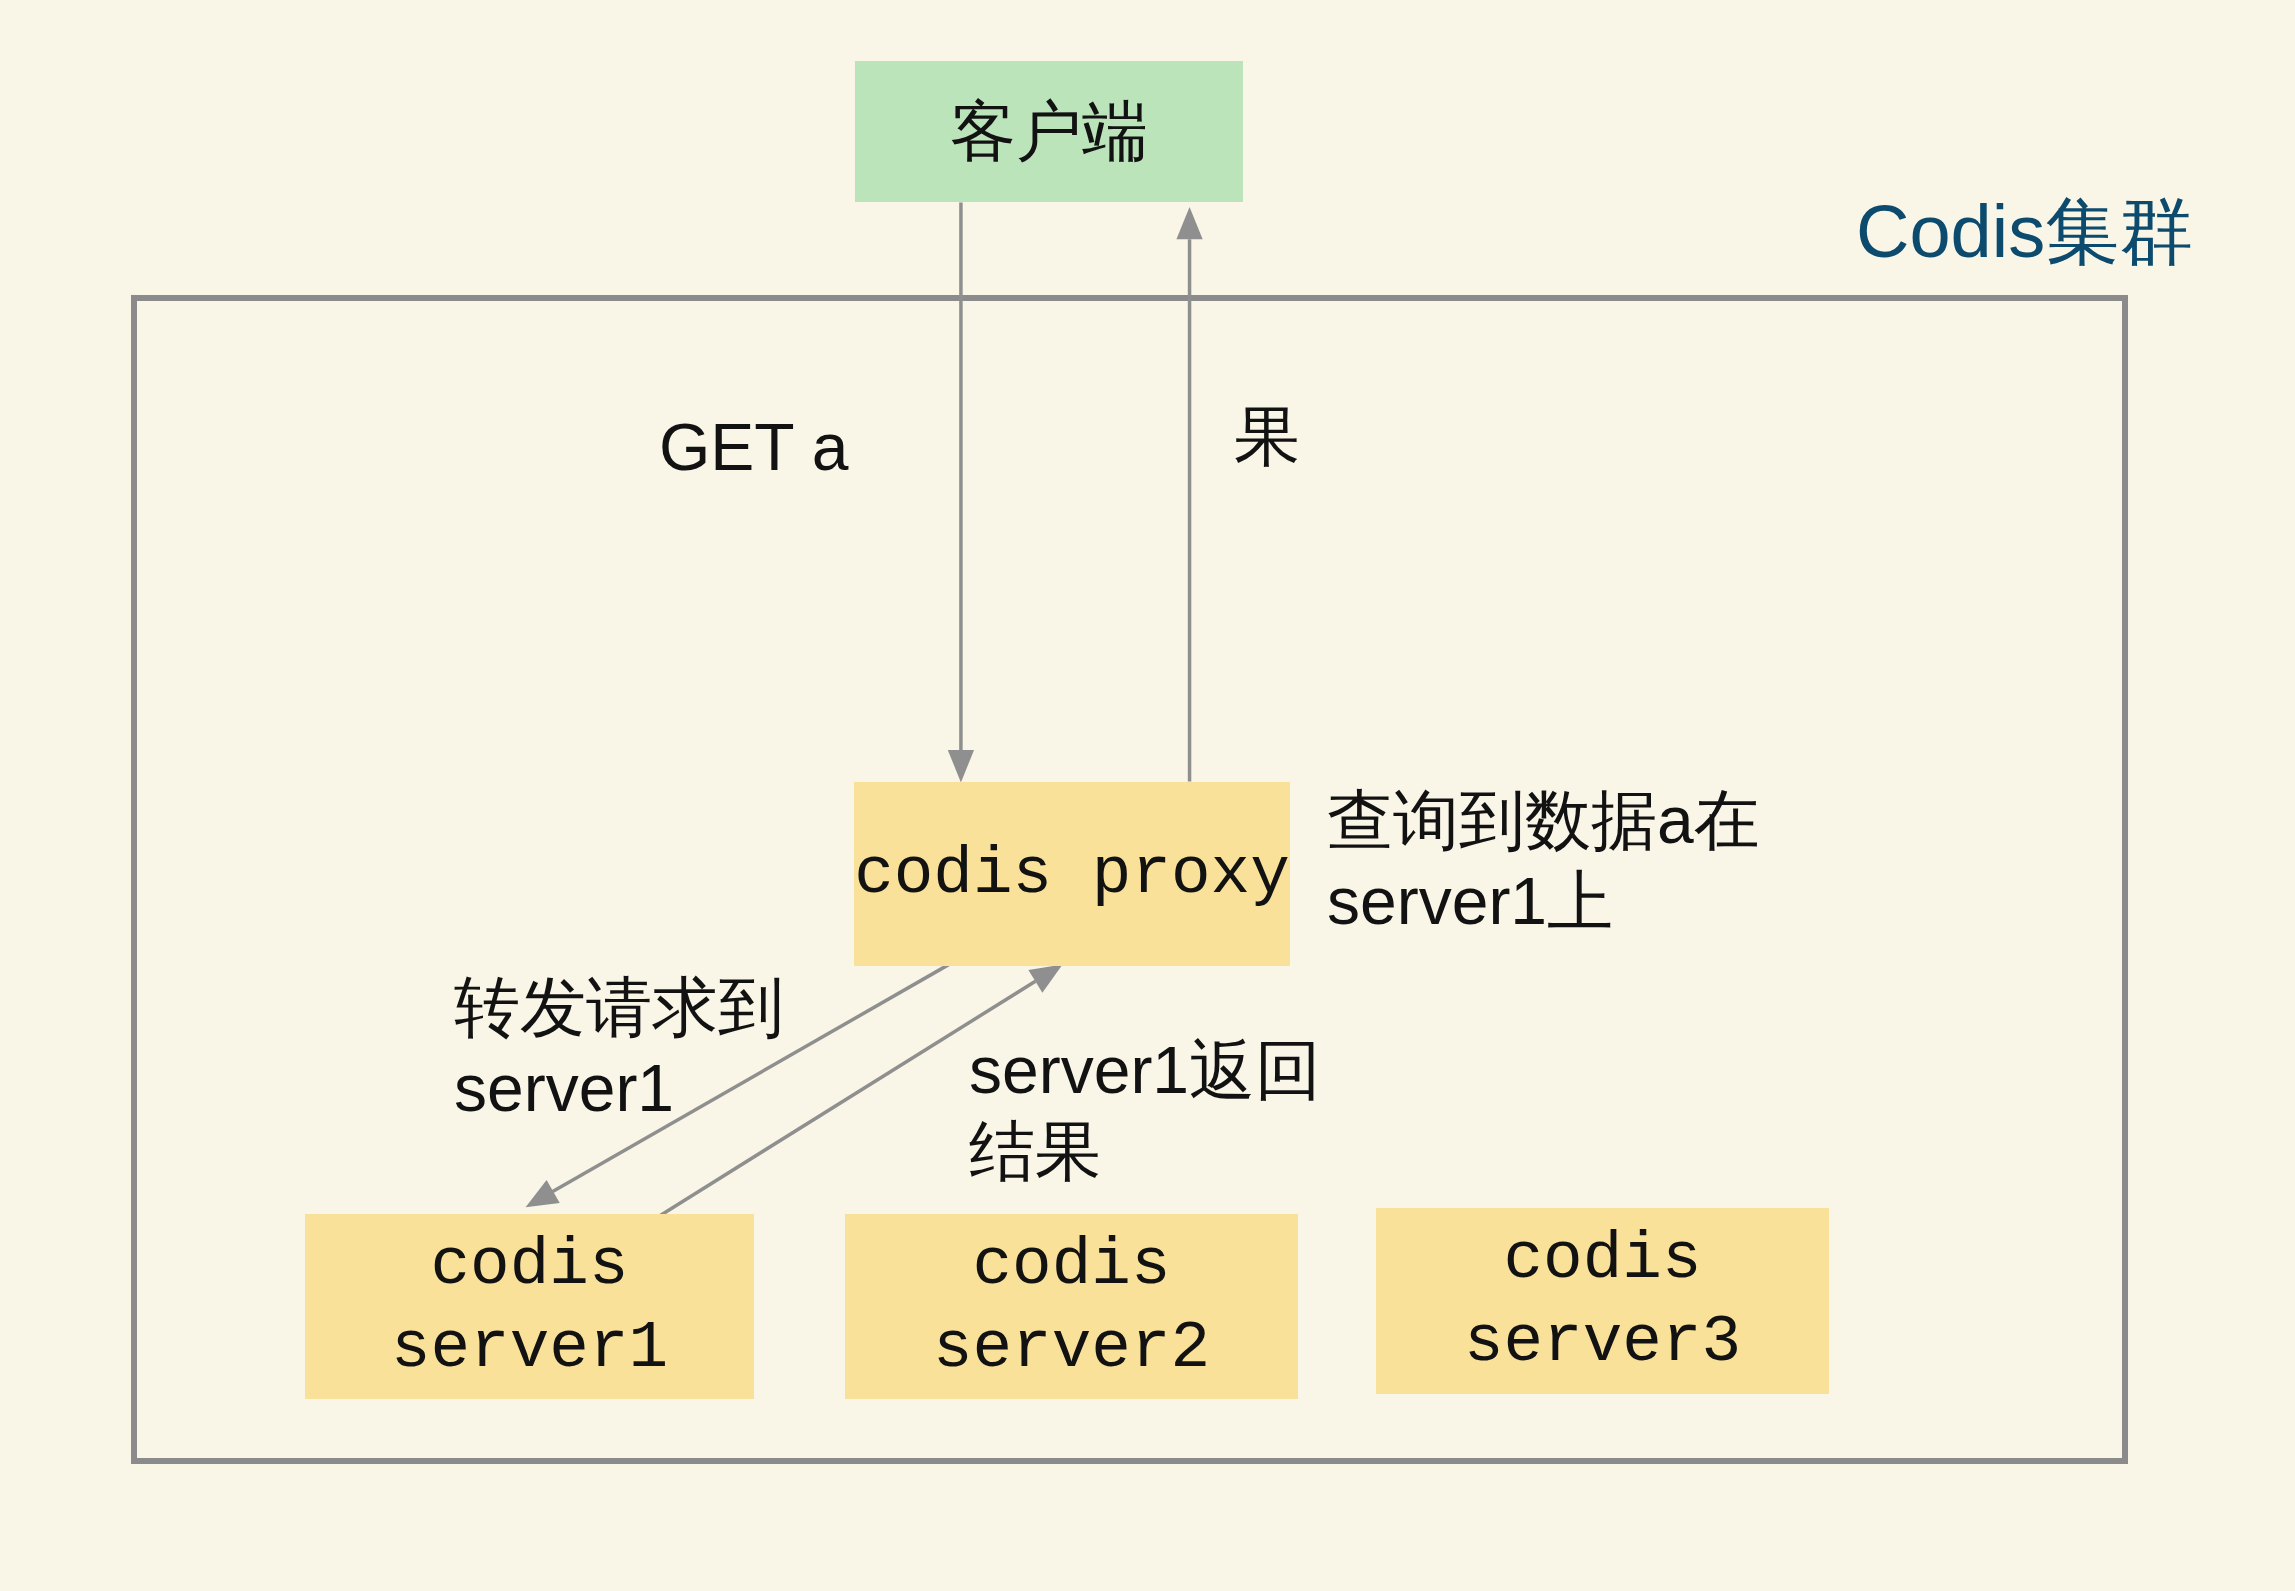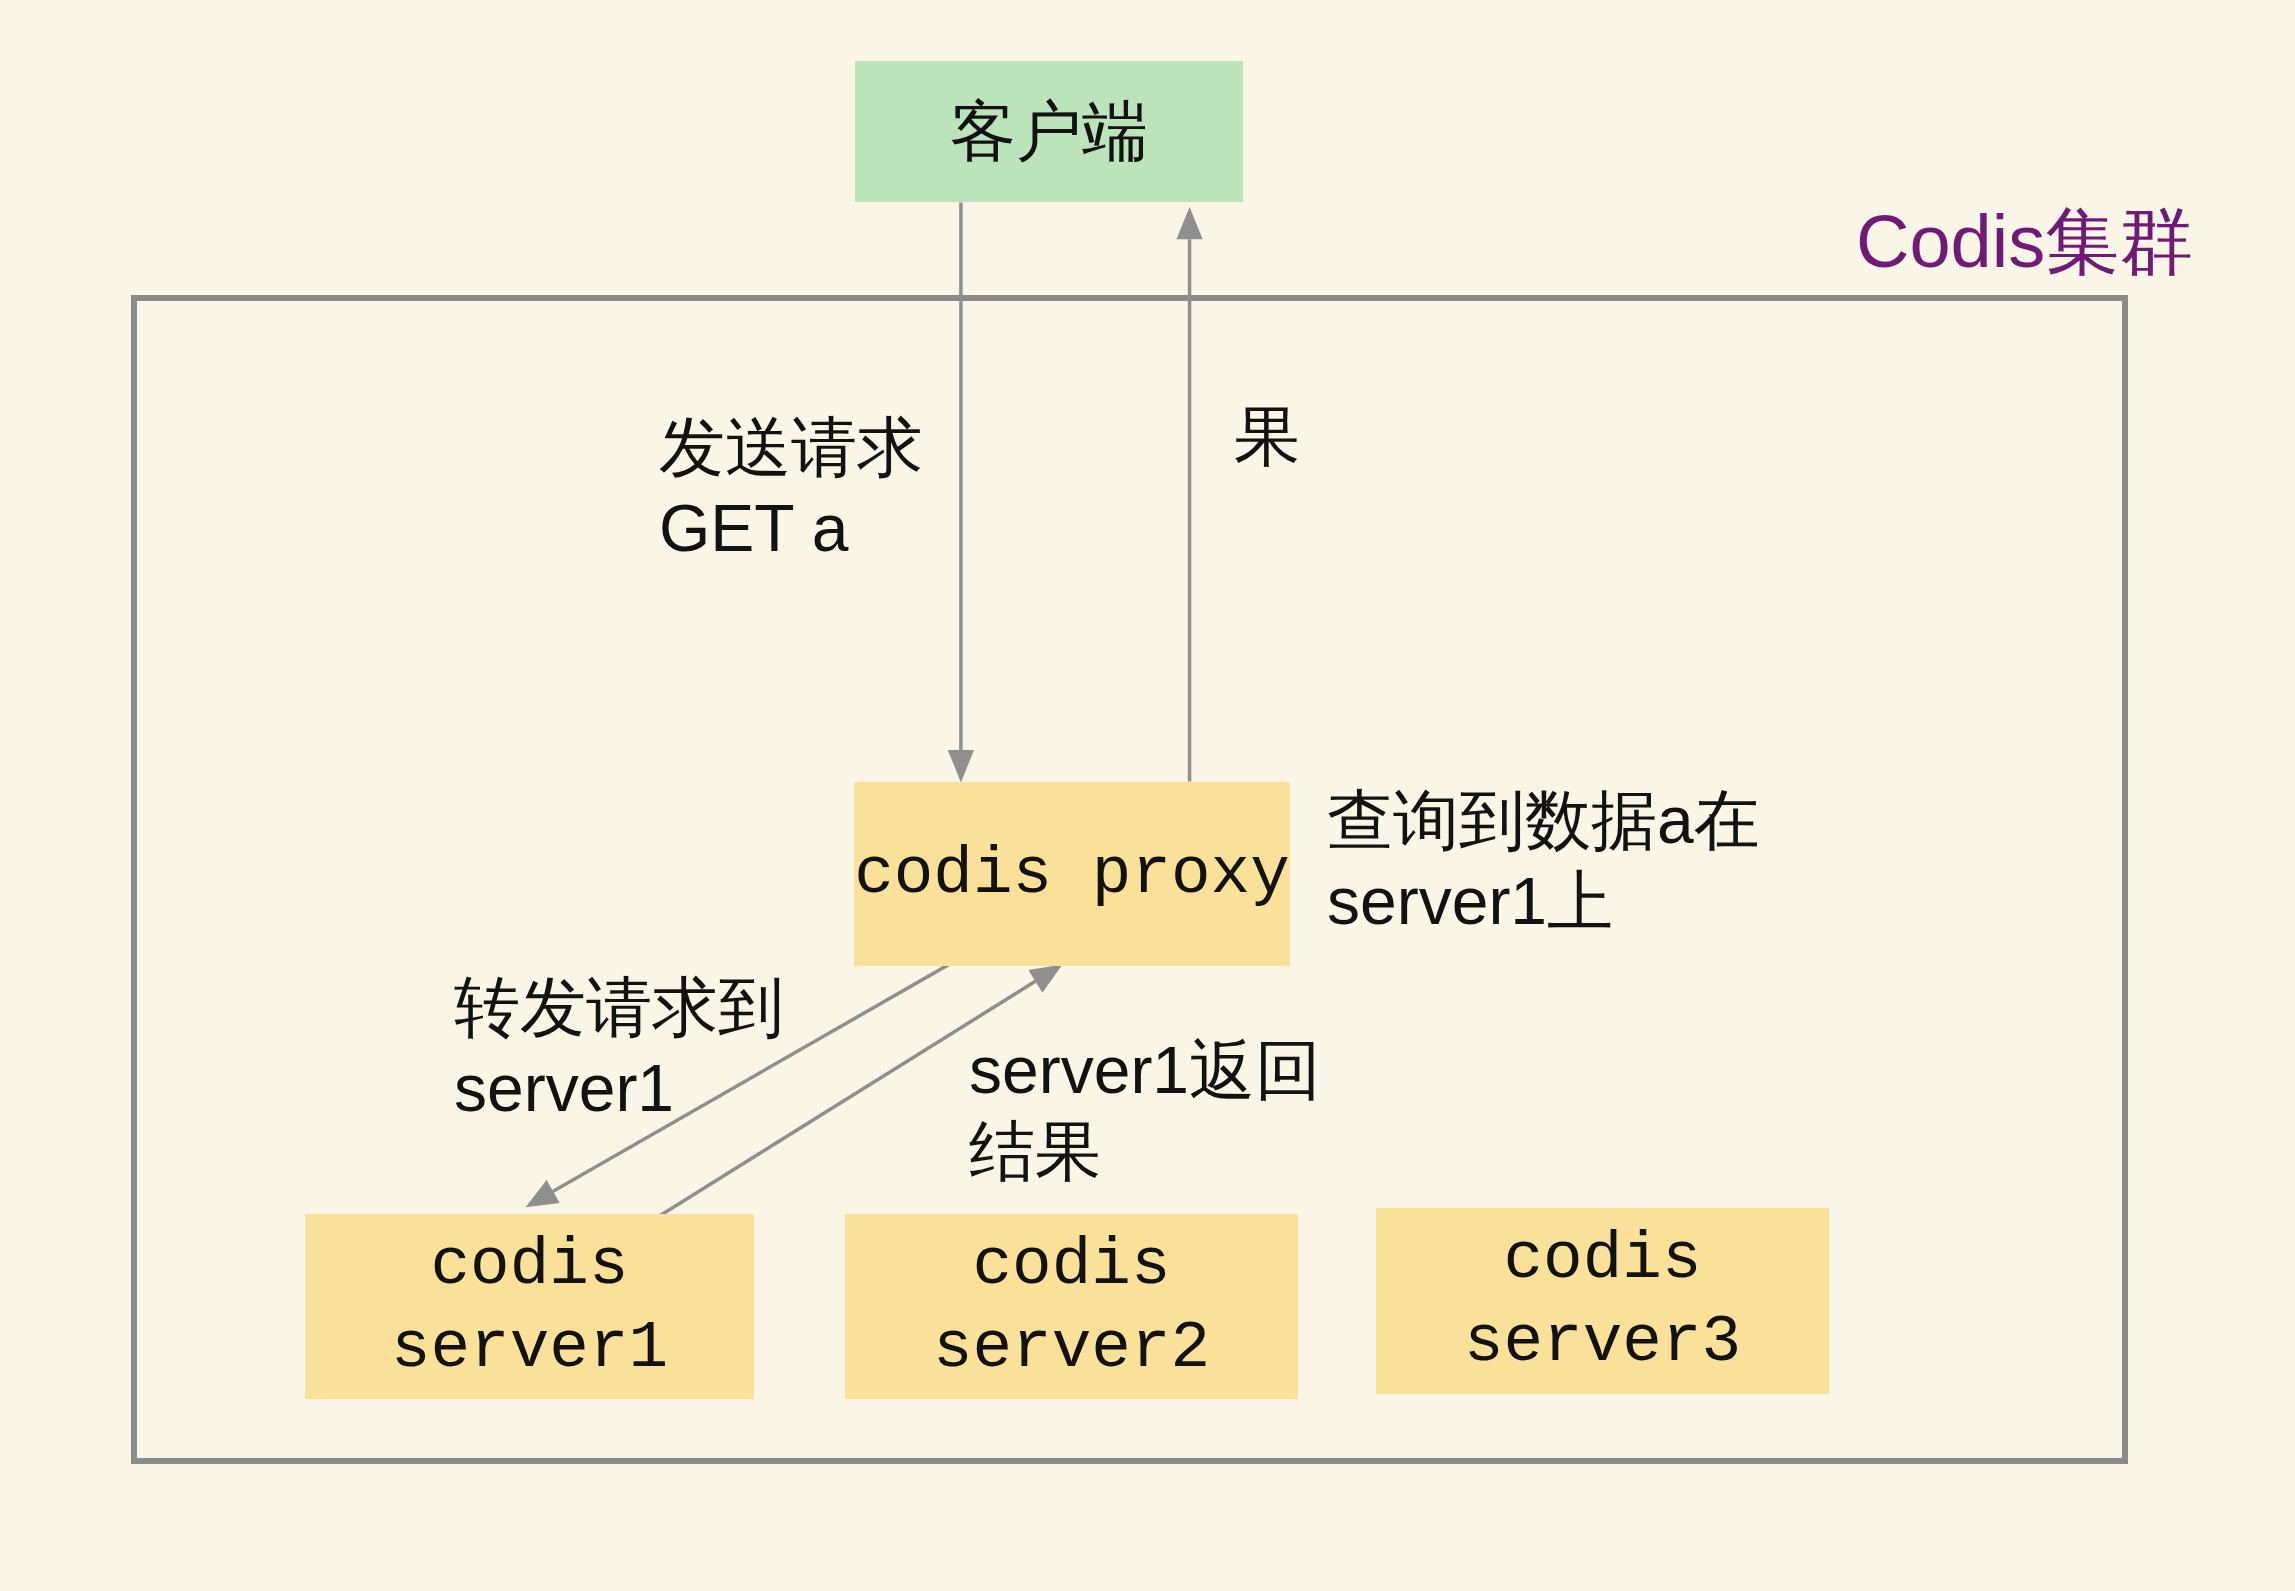--- a/index.html
+++ b/index.html
@@ -18,25 +18,25 @@
   }
   .abs { position: absolute; }
   
   .cluster-box {
     left: 131px; top: 295px;
     width: 1985px; height: 1157px;
     border: 6.1px solid #8B8B8B;
     background: transparent;
   }
   .cluster-label {
-    left: 1856px; top: 198px;
+    left: 1856px; top: 188px;
     font-size: 74px;
     line-height: 88px;
     white-space: nowrap;
-    color: #701a75;
+    color: #0c4a6e;
   }
   
   .node {
     display: flex;
     align-items: center;
     justify-content: center;
     flex-direction: column;
     text-align: center;
     font-size: 66px;
     line-height: 83px;
@@ -114,21 +114,20 @@
     <span>codis</span>
     <span>server2</span>
   </div>
 
   <div id="node-server3" class="abs node yellow">
     <span>codis</span>
     <span>server3</span>
   </div>
 
   <div id="note-send" class="abs note">
-    <div>发送请求</div>
     <div>GET a</div>
   </div>
 
   <div id="note-return" class="abs note">
     <div>果</div>
   </div>
 
   <div id="note-query" class="abs note">
     <div>查询到数据a在</div>
     <div>server1上</div>

